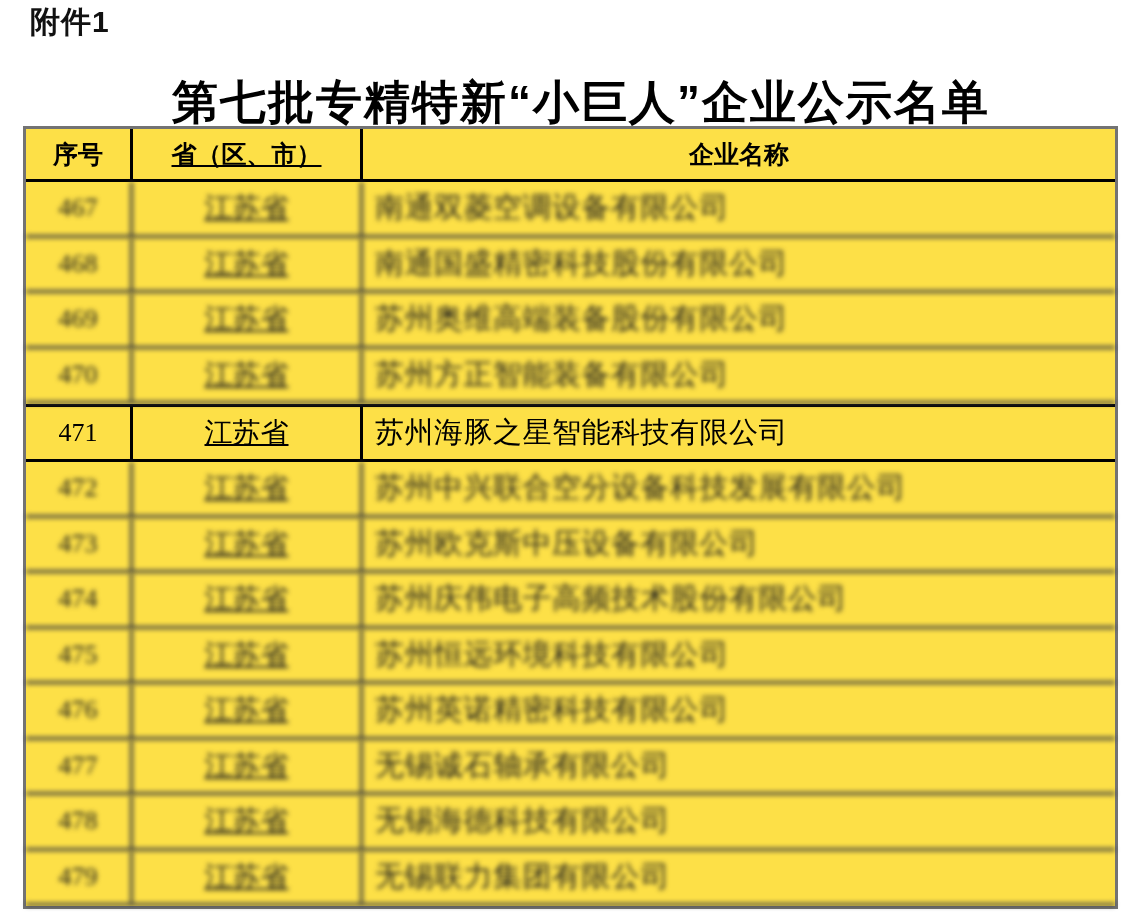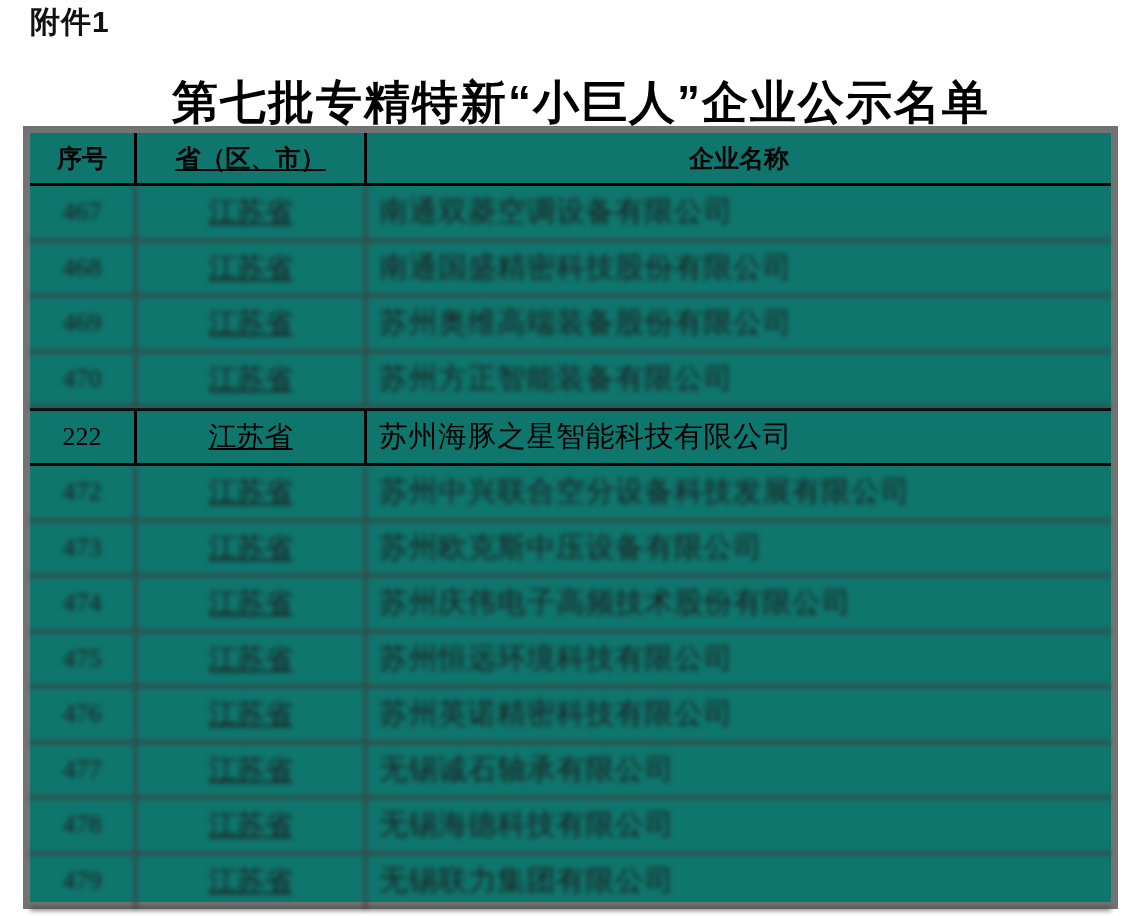--- a/index.html
+++ b/index.html
@@ -21,23 +21,23 @@
     position:absolute;left:0;top:62px;width:1142px;
     text-align:center;
     font-family:"Liberation Sans", sans-serif;
     font-weight:800;font-size:46px;color:#000;
     letter-spacing:2px;
     margin:10px;
   }
   .table{
     position:absolute;left:23px;top:126px;
     width:1095px;height:783px;
-    border:7px solid #737373;
+    border:3px solid #737373;
     box-sizing:border-box;
-    background:#0f766e;
+    background:#fde047;
     display:flex;flex-direction:column;
   }
   .row{display:flex;box-sizing:border-box;flex:0 0 auto;}
   .cell{
     box-sizing:border-box;
     display:flex;align-items:center;justify-content:center;
     overflow:hidden;white-space:nowrap;
   }
   .c1{width:107px;border-right:3px solid #000;}
   .c2{width:230px;border-right:3px solid #000;text-decoration:underline;}
@@ -96,21 +96,21 @@
     <div class="cell c3 left comp">苏州奥维高端装备股份有限公司</div>
   </div>
 
   <div class="row blur-row">
     <div class="cell c1 seq">470</div>
     <div class="cell c2 prov">江苏省</div>
     <div class="cell c3 left comp">苏州方正智能装备有限公司</div>
   </div>
 
   <div class="row crisp-row">
-    <div class="cell c1 seq">222</div>
+    <div class="cell c1 seq">471</div>
     <div class="cell c2 prov">江苏省</div>
     <div class="cell c3 left comp">苏州海豚之星智能科技有限公司</div>
   </div>
 
   <div class="row blur-row">
     <div class="cell c1 seq">472</div>
     <div class="cell c2 prov">江苏省</div>
     <div class="cell c3 left comp">苏州中兴联合空分设备科技发展有限公司</div>
   </div>
 

